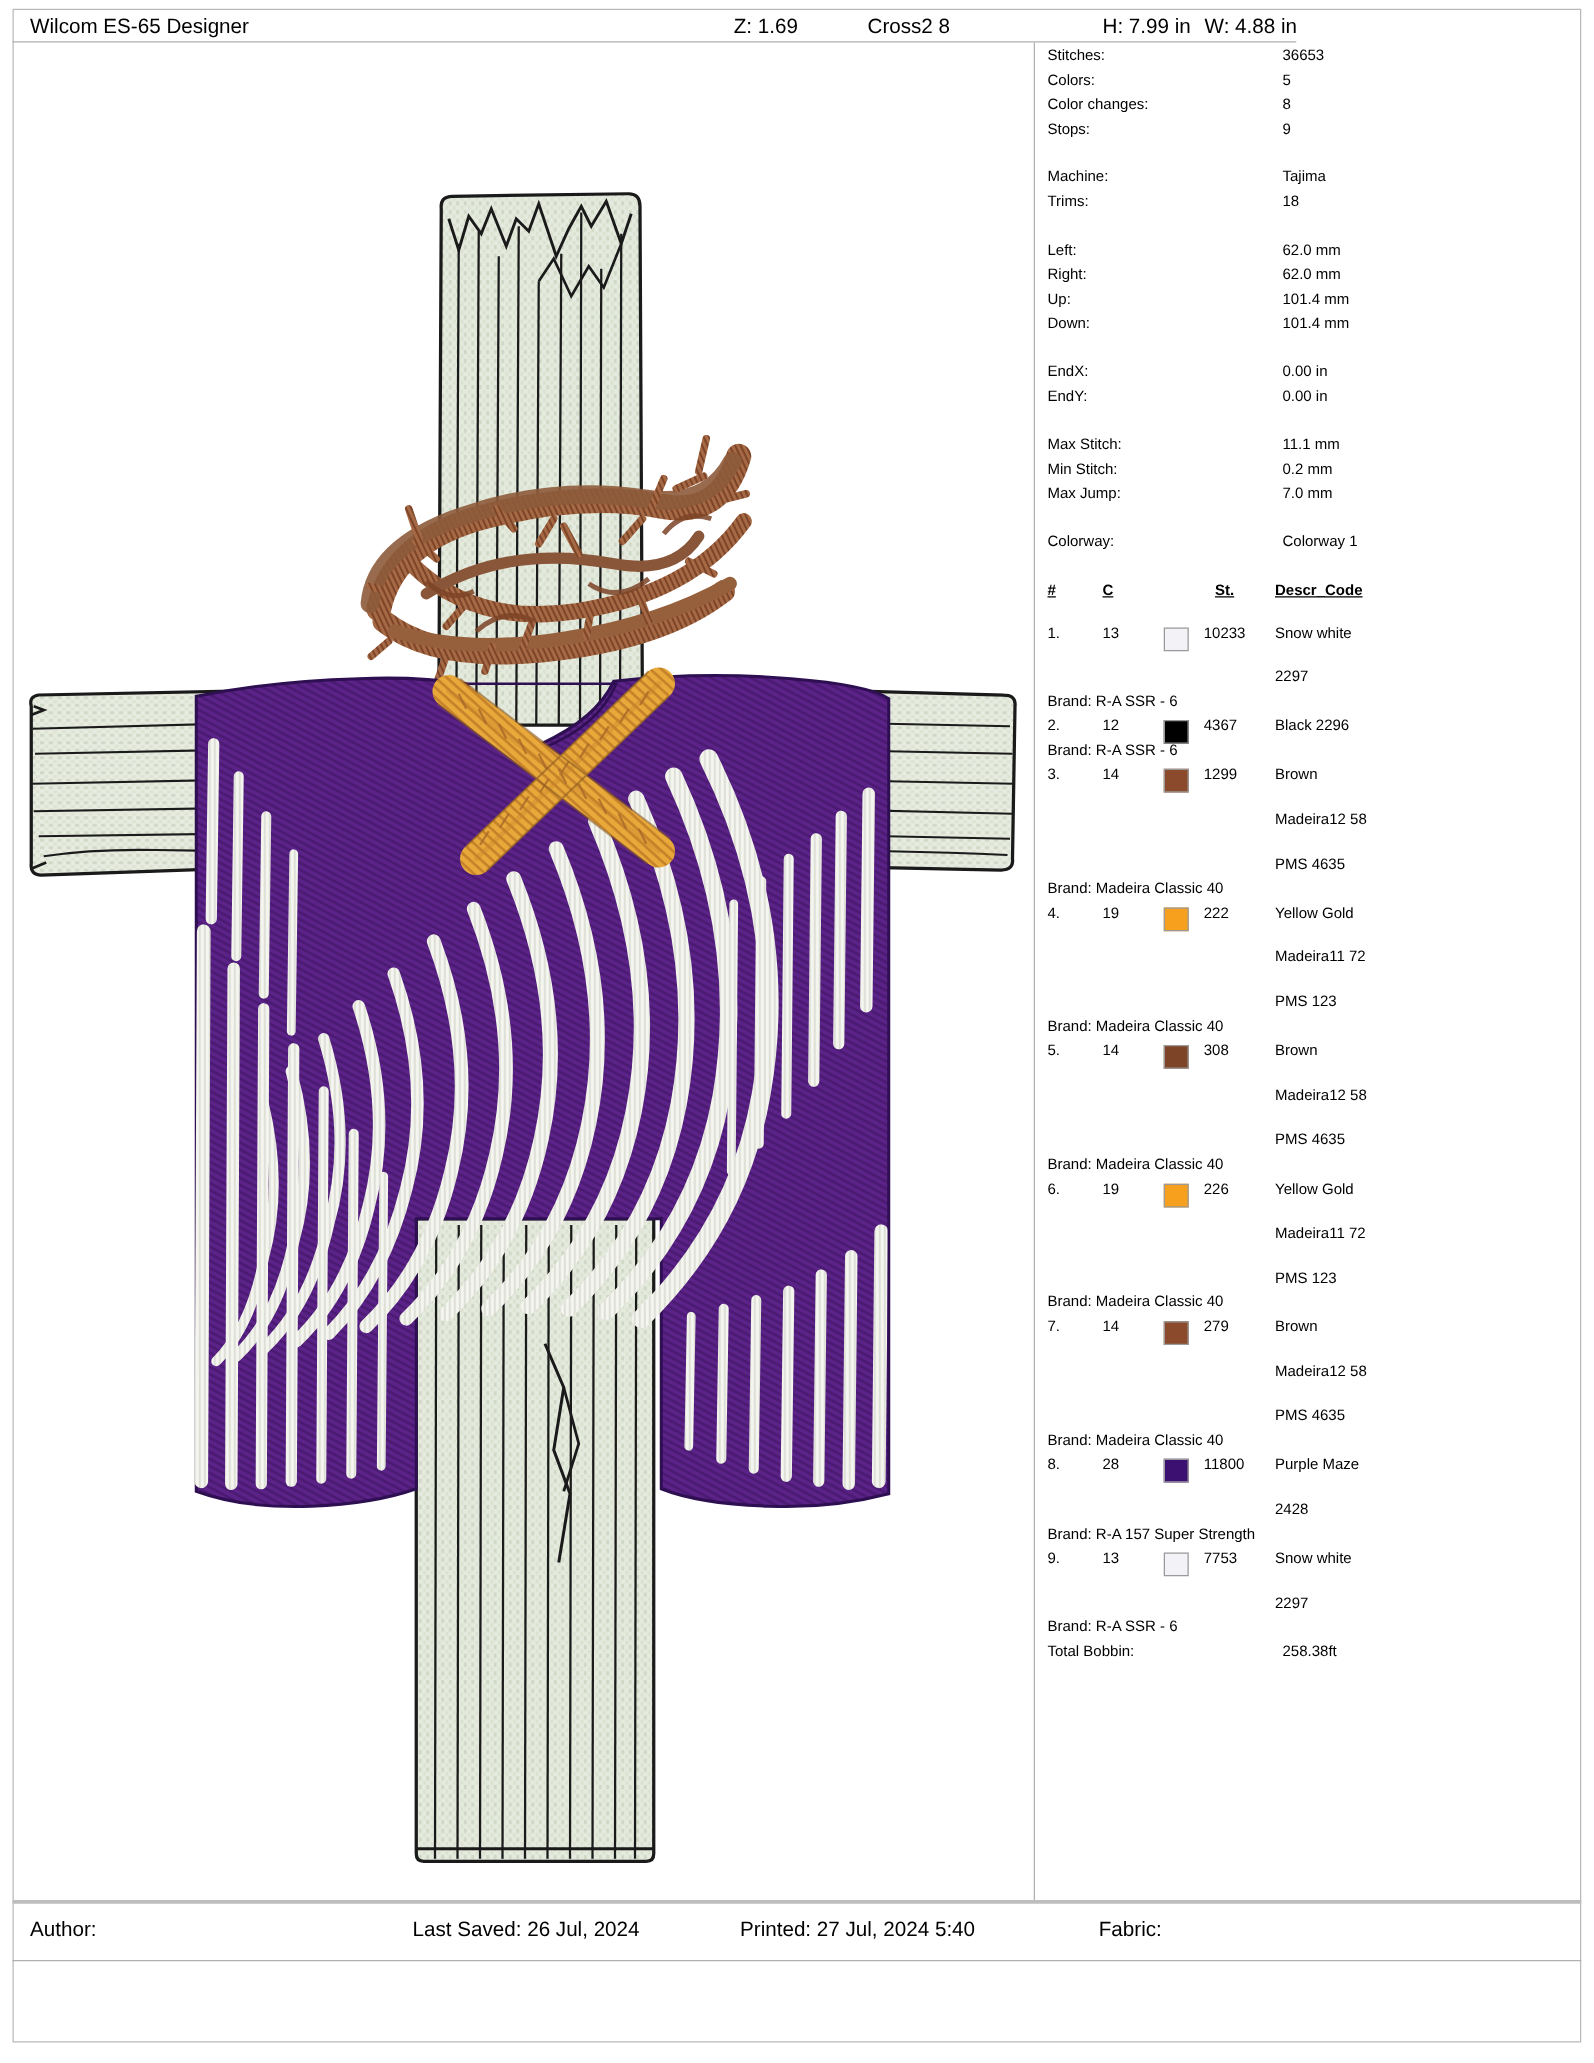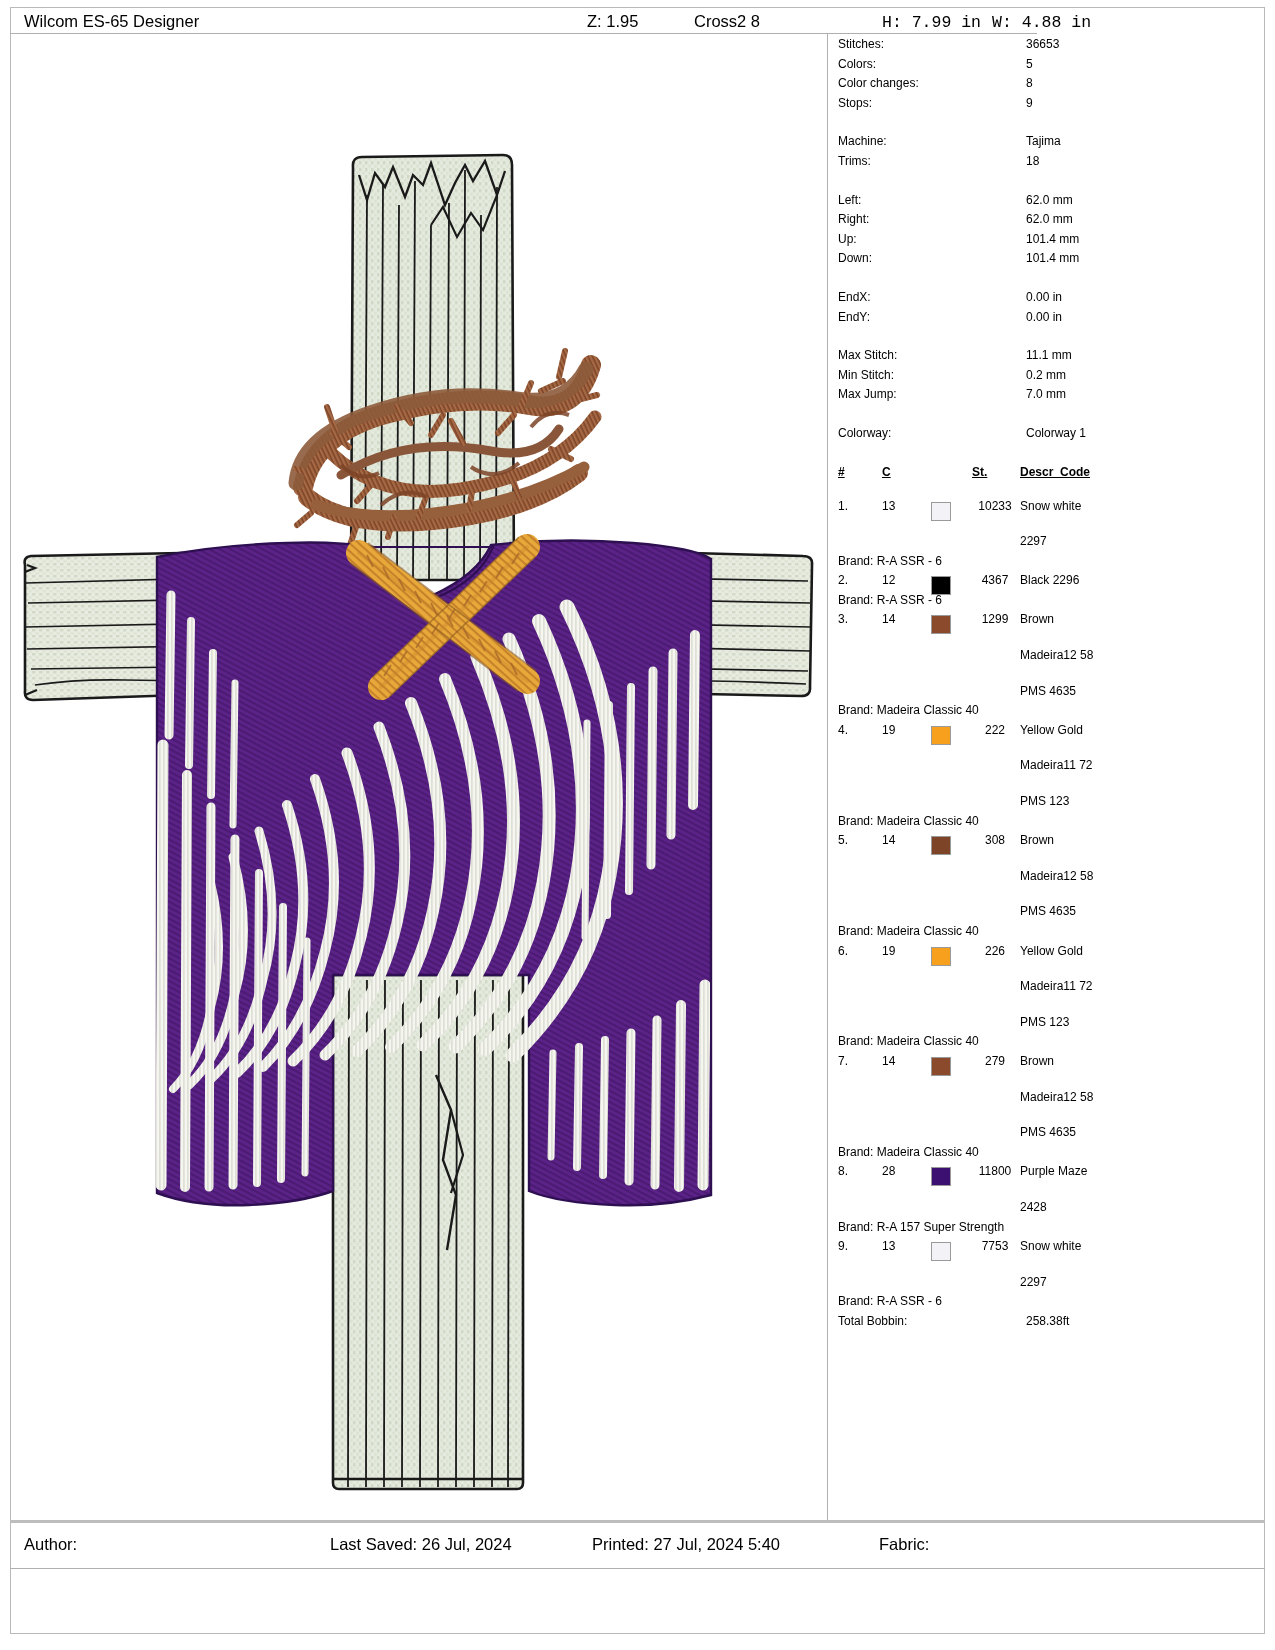--- a/index.html
+++ b/index.html
@@ -64,21 +64,21 @@
     font-size: 16.5px;
     white-space: nowrap;
   }
   .header .hdr-dims {
     position: absolute;
     left: 872px;
     top: 5px;
     font-size: 16.5px;
     white-space: nowrap;
   }
-  .header .hdr-dims span { margin-right: 11px; font-family: Liberation Mono, monospace; }
+  .header .hdr-dims span { margin-right: 11px; }
 
   
   .vsep {
     position: absolute;
     left: 827px;
     top: 34px;
     width: 1px;
     height: 1486px;
     background: #b0b0b0;
   }
@@ -147,21 +147,21 @@
   .c-row .c-code  { position: absolute; left: 44px; top: 0; }
   .c-row .c-swatch {
     position: absolute;
     left: 93px;
     top: 2px;
     width: 20px;
     height: 19px;
     border: 1px solid #9a9a9a;
     box-sizing: border-box;
   }
-  .c-row .c-st    { position: absolute; left: 125px; top: 0; width: 64px; text-align: center; }
+  .c-row .c-st    { position: absolute; left: 125px; top: 0; width: 64px; text-align: left; }
   .c-row .c-desc  { position: absolute; left: 182px; top: 0; }
   .c-cont { position: relative; height: 19.6px; white-space: nowrap; margin-top: 16px; }
   .c-cont .c-desc2 { position: absolute; left: 182px; top: 0; }
   .c-brand { position: relative; height: 19.6px; white-space: nowrap; text-decoration: underline; }
   .c-brand span { position: absolute; left: 0; top: 0; }
 
   .total-row { position: relative; height: 19.6px; white-space: nowrap; }
   .total-row .t-lbl { position: absolute; left: 0px;   top: 0; }
   .total-row .t-val { position: absolute; left: 188px; top: 0; }
 
@@ -178,21 +178,21 @@
 </style>
 </head>
 <body>
 
 <div id="page">
 
   <div class="frame-outer"></div>
 
   <div class="header">
     <div class="hdr-title">Wilcom ES-65 Designer</div>
-    <div class="hdr-zoom">Z: 1.95</div>
+    <div class="hdr-zoom">Z: 1.69</div>
     <div class="hdr-design">Cross2 8</div>
     <div class="hdr-dims">
       <span>H: 7.99 in</span><span>W: 4.88 in</span>
     </div>
   </div>
 
   <div class="vsep"></div>
 
   <div class="canvas">
     <svg width="816" height="1485" viewBox="0 0 816 1485" xmlns="http://www.w3.org/2000/svg">

